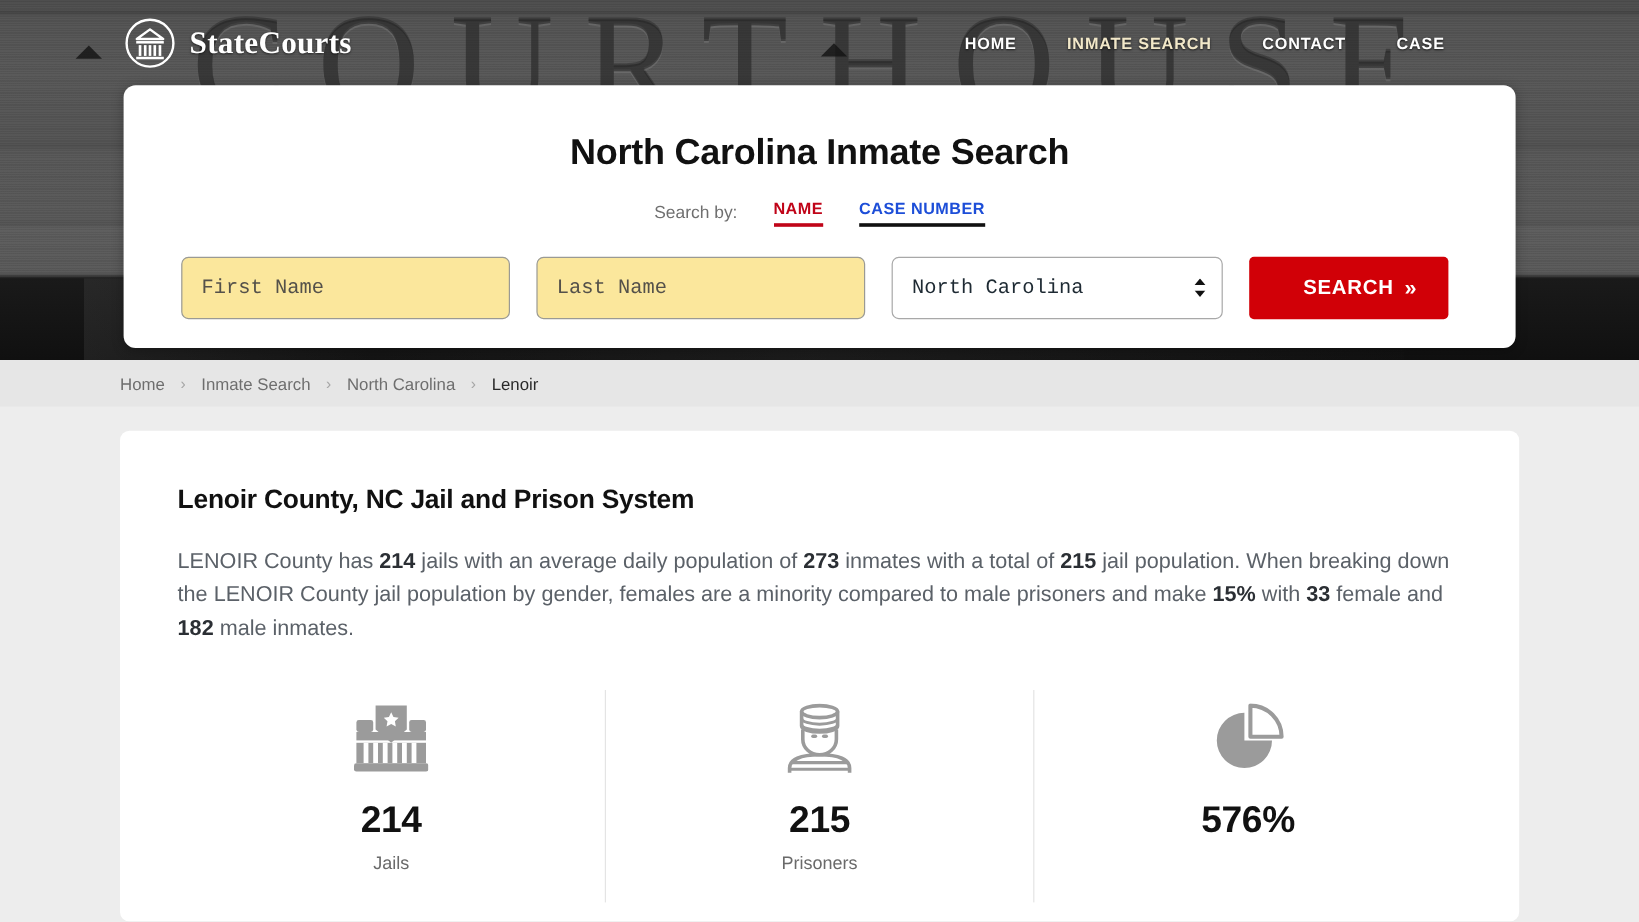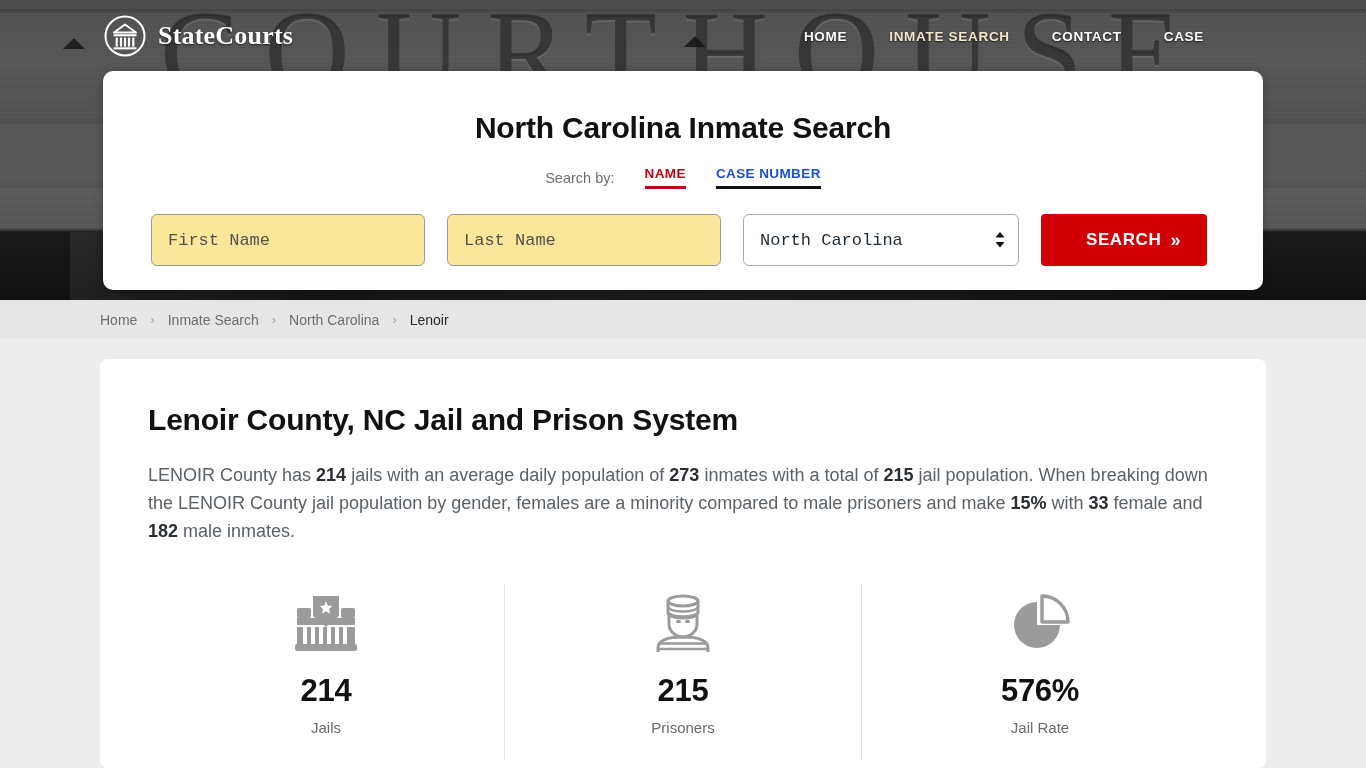--- a/index.html
+++ b/index.html
@@ -304,21 +304,21 @@
   .content-card {
     width: 1166px;
     margin: 0 auto;
     background: #fff;
     border-radius: 8px;
     min-height: 409px;
     padding: 44px 48px 0 48px;
   }
 
   .page-title {
-    font-size: 30px;
+    font-size: 22px;
     font-weight: 700;
     color: #111;
     letter-spacing: -0.2px;
     margin-bottom: 24px;
   }
 
   .intro {
     font-size: 18px;
     line-height: 28px;
     color: #5b6168;
@@ -489,18 +489,17 @@
       </div>
 
       <div class="stat">
         <div class="stat-icon">
           <svg width="62" height="60" viewBox="0 0 62 60" aria-hidden="true">
             <path d="M28 8 A23 23 0 1 0 51 31 L28 31 Z" fill="#9b9b9b"></path>
             <path d="M33 2 A26 26 0 0 1 59 28 L33 28 Z" fill="none" stroke="#9b9b9b" stroke-width="3.4" stroke-linejoin="round"></path>
           </svg>
         </div>
         <div class="stat-value">576%</div>
-        <div class="stat-label">Jail Rate</div>
       </div>
 
     </div>
   </div>
 </div>
 
 </body></html>

